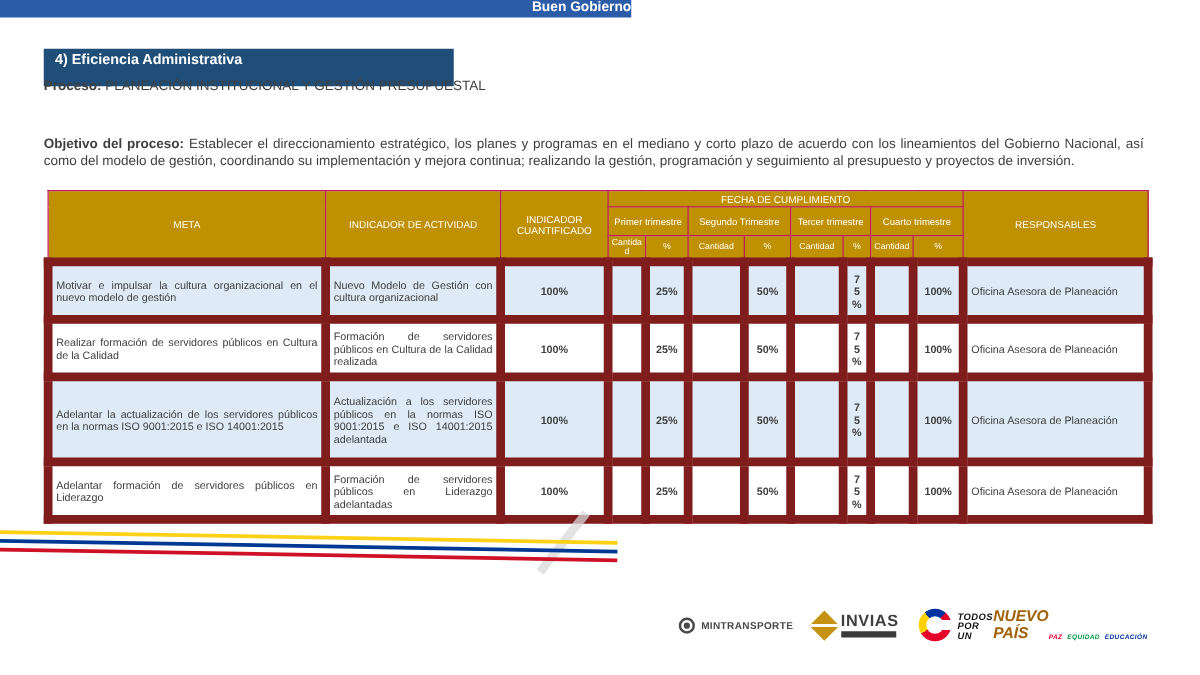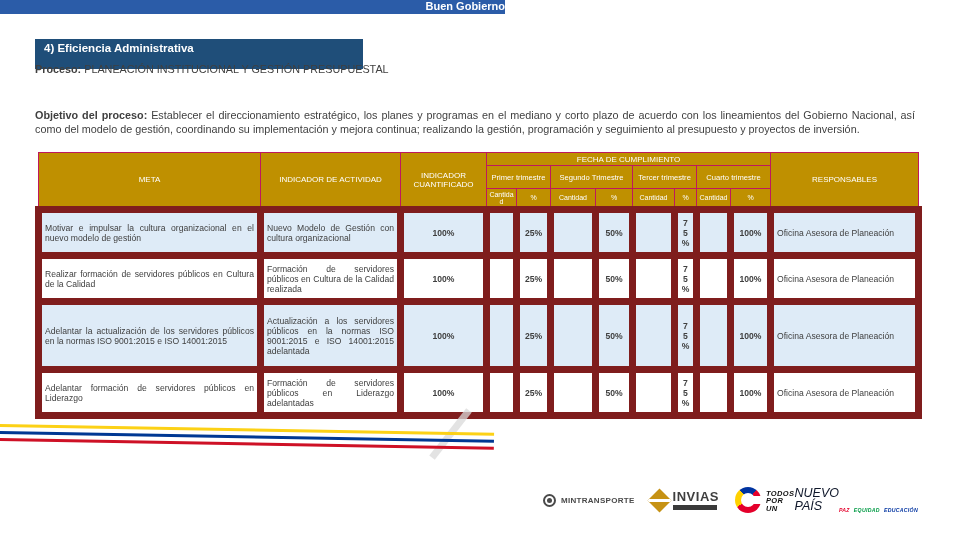--- a/index.html
+++ b/index.html
@@ -69,21 +69,21 @@
     background-image:linear-gradient(135deg, transparent 44%, #ffffff 44%, #ffffff 56%, transparent 56%); flex:0 0 auto; }
   .invias-col { display:flex; flex-direction:column; align-items:flex-start; }
   .invias-text { font-size:13px; font-weight:bold; color:#3f3f3f; letter-spacing:.5px; line-height:1; }
   .invias-strip { width:44px; height:5px; background:#3a3a3a; margin-top:2px; }
   .np-icon { width:26px; height:26px; border-radius:50%; position:relative; flex:0 0 auto;
     background:conic-gradient(from 40deg, #E4002B 0 55%, #FFD100 55% 78%, #0033A0 78% 100%); }
   .np-icon::before { content:''; position:absolute; left:6px; top:6px; right:6px; bottom:6px; border-radius:50%; background:#ffffff; }
   .np-icon::after  { content:''; position:absolute; right:-2px; top:9px; width:10px; height:8px; background:#ffffff; }
   .np-col { display:flex; align-items:flex-end; font-style:italic; }
   .np-line1 { font-size:7.5px; font-weight:bold; color:#111; letter-spacing:.4px; line-height:1.05; }
-  .np-line2 { font-size:12.5px; font-weight:normal; color:#0f172a; line-height:1.05; }
+  .np-line2 { font-size:12.5px; font-weight:bold; color:#a16207; line-height:1.05; }
   .np-tagline { display:flex; gap:4px; font-size:5.2px; font-weight:bold; letter-spacing:.3px; margin-top:1px; }
   .np-tagline .w1 { color:#E4002B; }
   .np-tagline .w2 { color:#009A44; }
   .np-tagline .w3 { color:#0033A0; }
 </style>
 </head>
 <body>
 
 <div class="slide">
 

